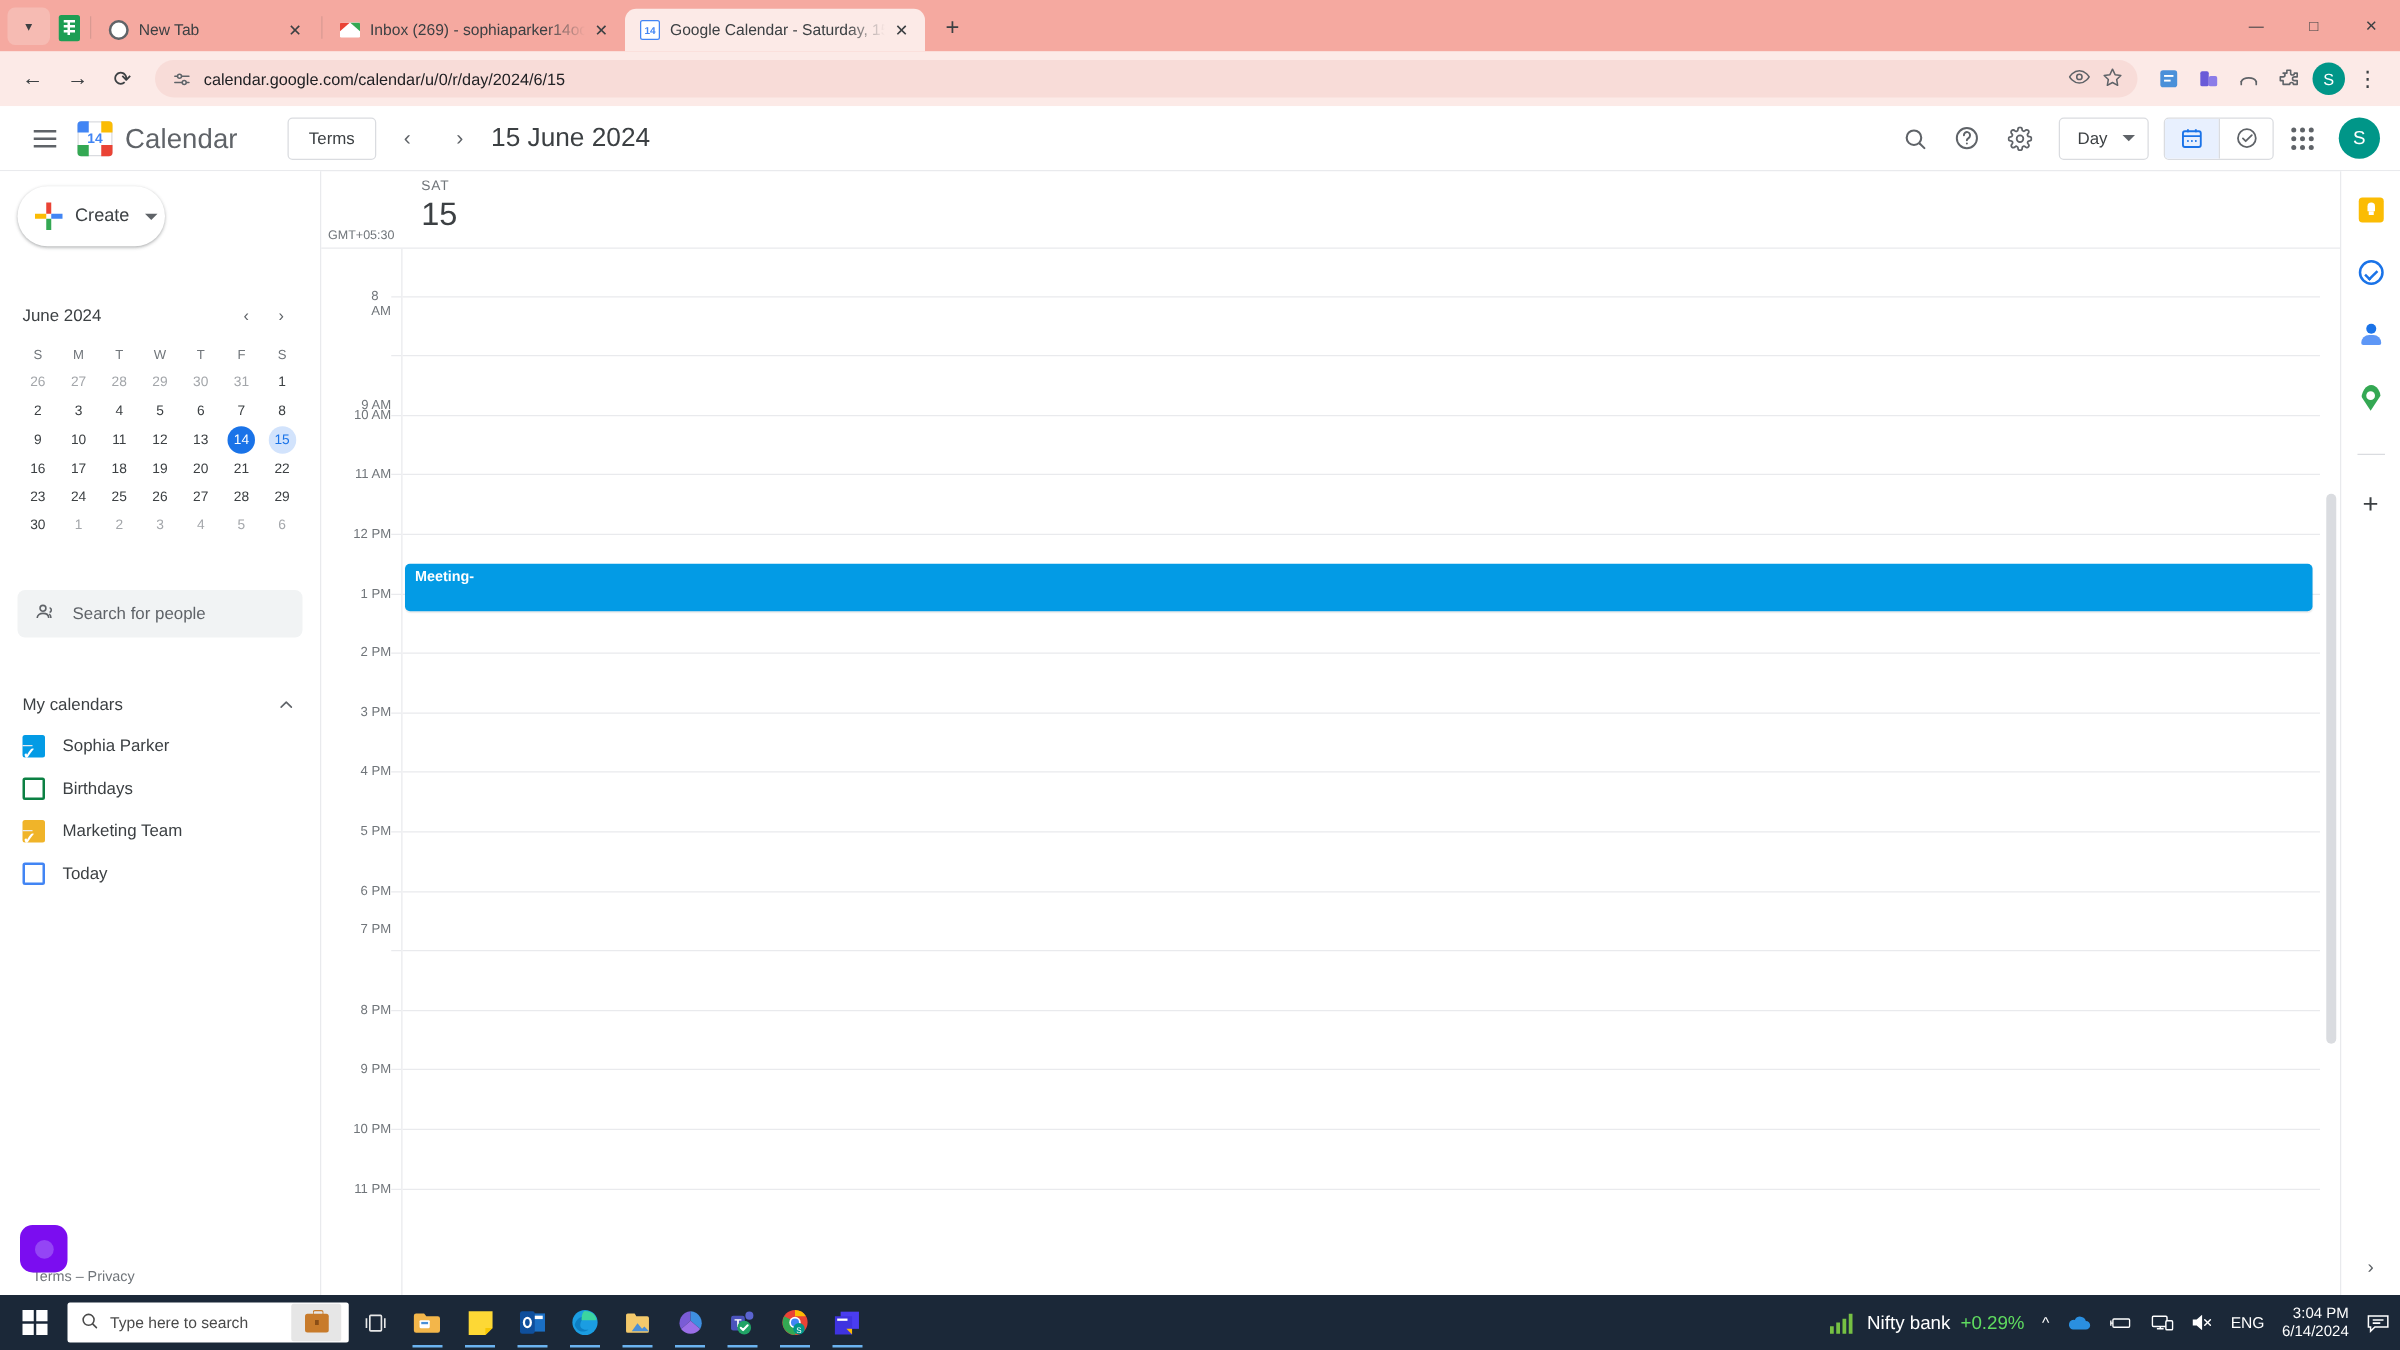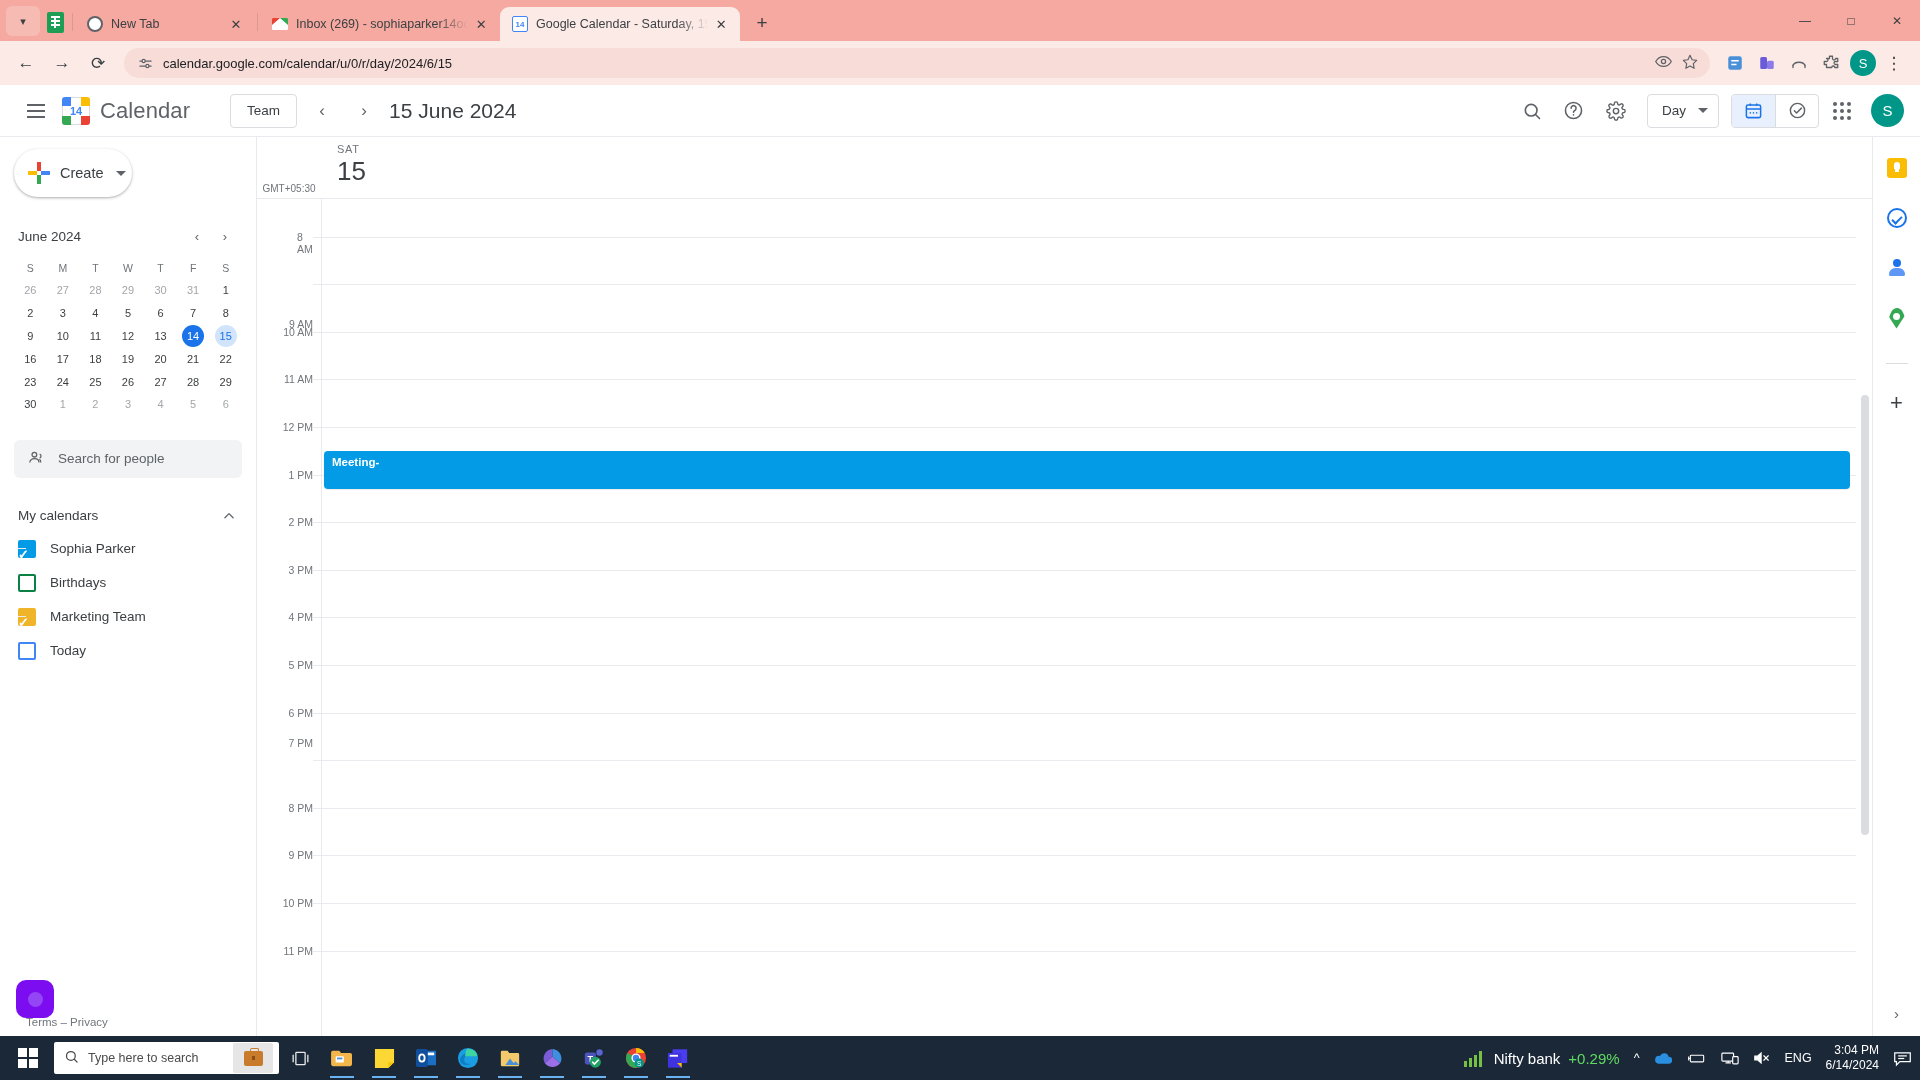--- a/index.html
+++ b/index.html
@@ -132,21 +132,21 @@
   .seg > div + div { border-left: 1px solid #dadce0; }
   .grid9 { display:grid; grid-template-columns: repeat(3, 4px); grid-template-rows: repeat(3,4px); gap:3px; }
   .grid9 i { display:block; width:4px;height:4px;border-radius:50%;background:#5f6368; }
   .avatar-lg { width: 33px; height: 33px; border-radius: 50%; background: #009688; color:#fff;
                display:flex;align-items:center;justify-content:center;font-size:15px; margin-left: 6px;}
 
   .body-row { flex: 1 1 auto; display: flex; min-height: 0; }
 
   
   .sidebar { width: 256px; flex: 0 0 256px; background:#fff; position: relative;
-             display:flex; flex-direction:column; padding-top: 12px; }
+             display:flex; flex-direction:column; padding-top: 12px; gap: 16px; }
   .create-btn {
     width: 118px; height: 48px; margin-left: 14px; border-radius: 24px;
     box-shadow: 0 1px 3px rgba(60,64,67,.3), 0 1px 2px rgba(60,64,67,.15);
     display: flex; align-items: center; background: #fff;
     padding: 0 6px 0 14px; gap: 10px;
   }
   .plus-ico { width: 22px; height: 22px; position: relative; flex:0 0 22px;}
   .plus-ico i { position:absolute; }
   .plus-ico .a { left:0; top:9px; width:9px;height:4px;background:#fbbc04;}
   .plus-ico .b { right:0; top:9px; width:9px;height:4px;background:#4285f4;}
@@ -397,21 +397,21 @@
         <div class="gcal-logo">
           <span class="bg"></span>
             <span class="tl"></span>
             <span class="tr"></span>
             <span class="bl"></span>
             <span class="br"></span>
           <span class="num">14</span>
         </div>
         <div class="brand">Calendar</div>
       </div>
-      <div class="today-btn">Team</div>
+      <div class="today-btn">Terms</div>
       <div class="navarrow">‹</div>
       <div class="navarrow">›</div>
       <div class="hdr-date">15 June 2024</div>
 
       <div class="hdr-right">
         <div class="ico-btn">
           <svg width="20" height="20" viewBox="0 0 24 24" fill="none" stroke="#5f6368" stroke-width="2" stroke-linecap="round">
               <circle cx="11" cy="11" r="7"></circle>
               <line x1="16.5" y1="16.5" x2="21" y2="21"></line>
             </svg>

